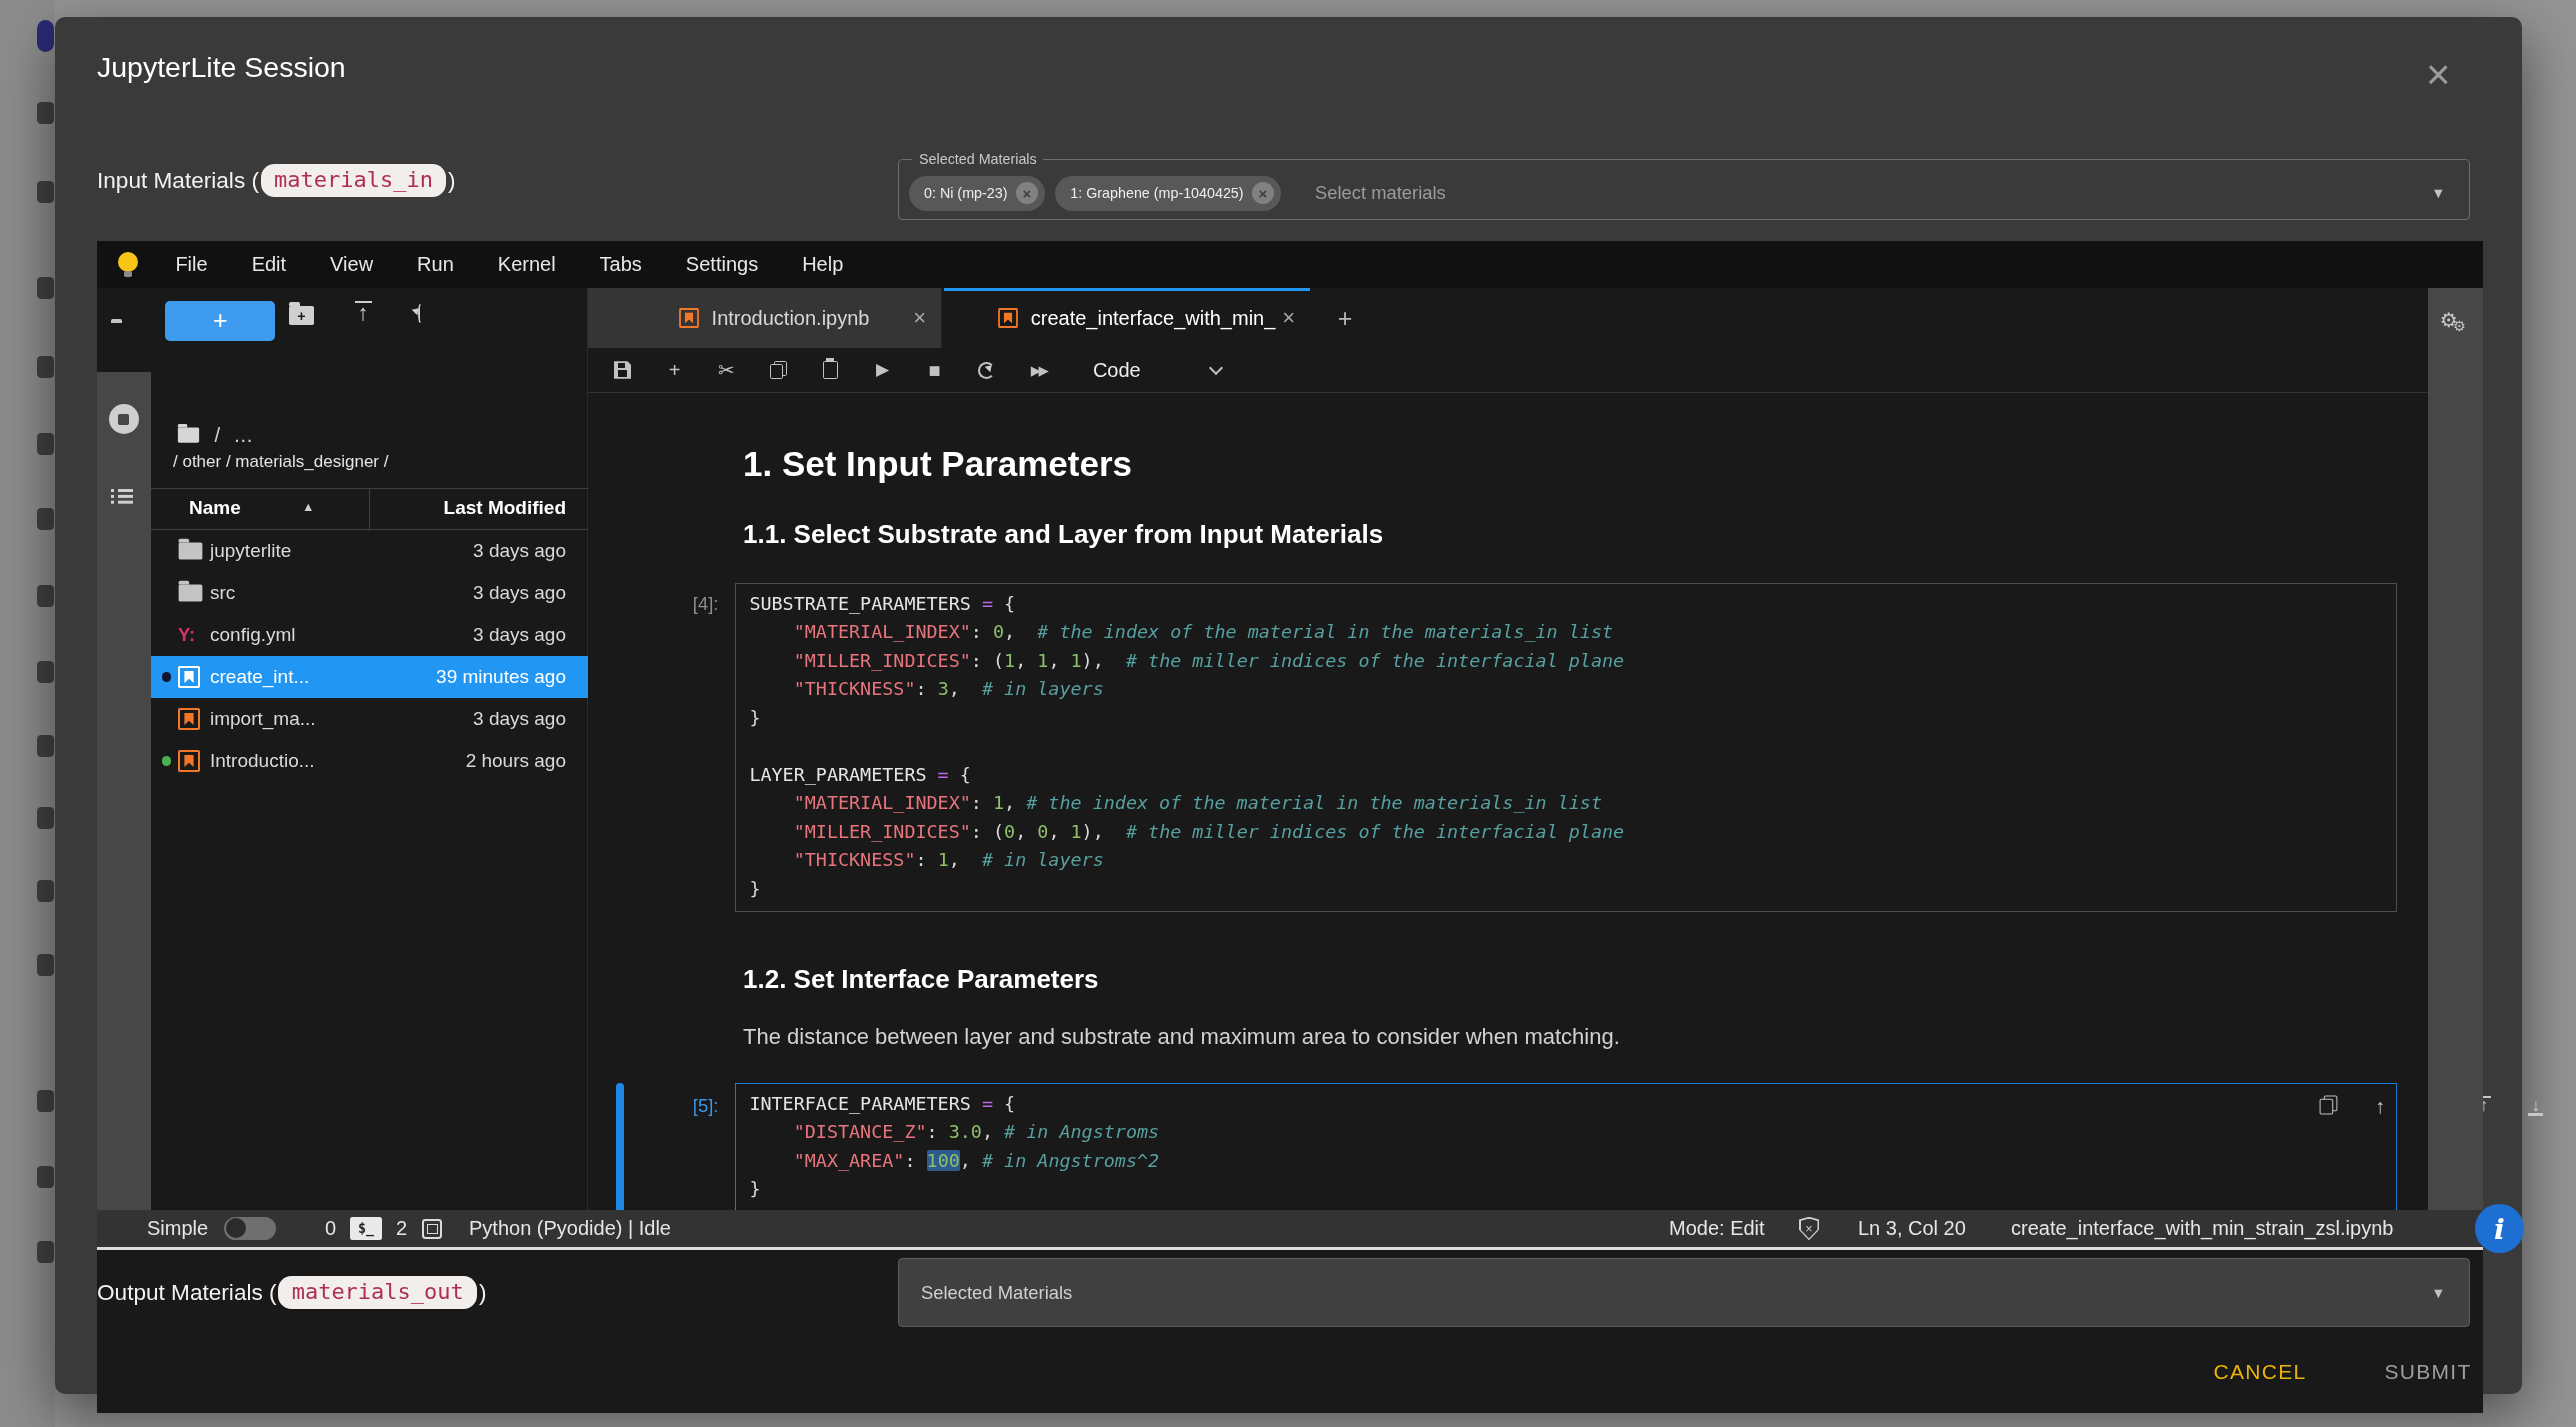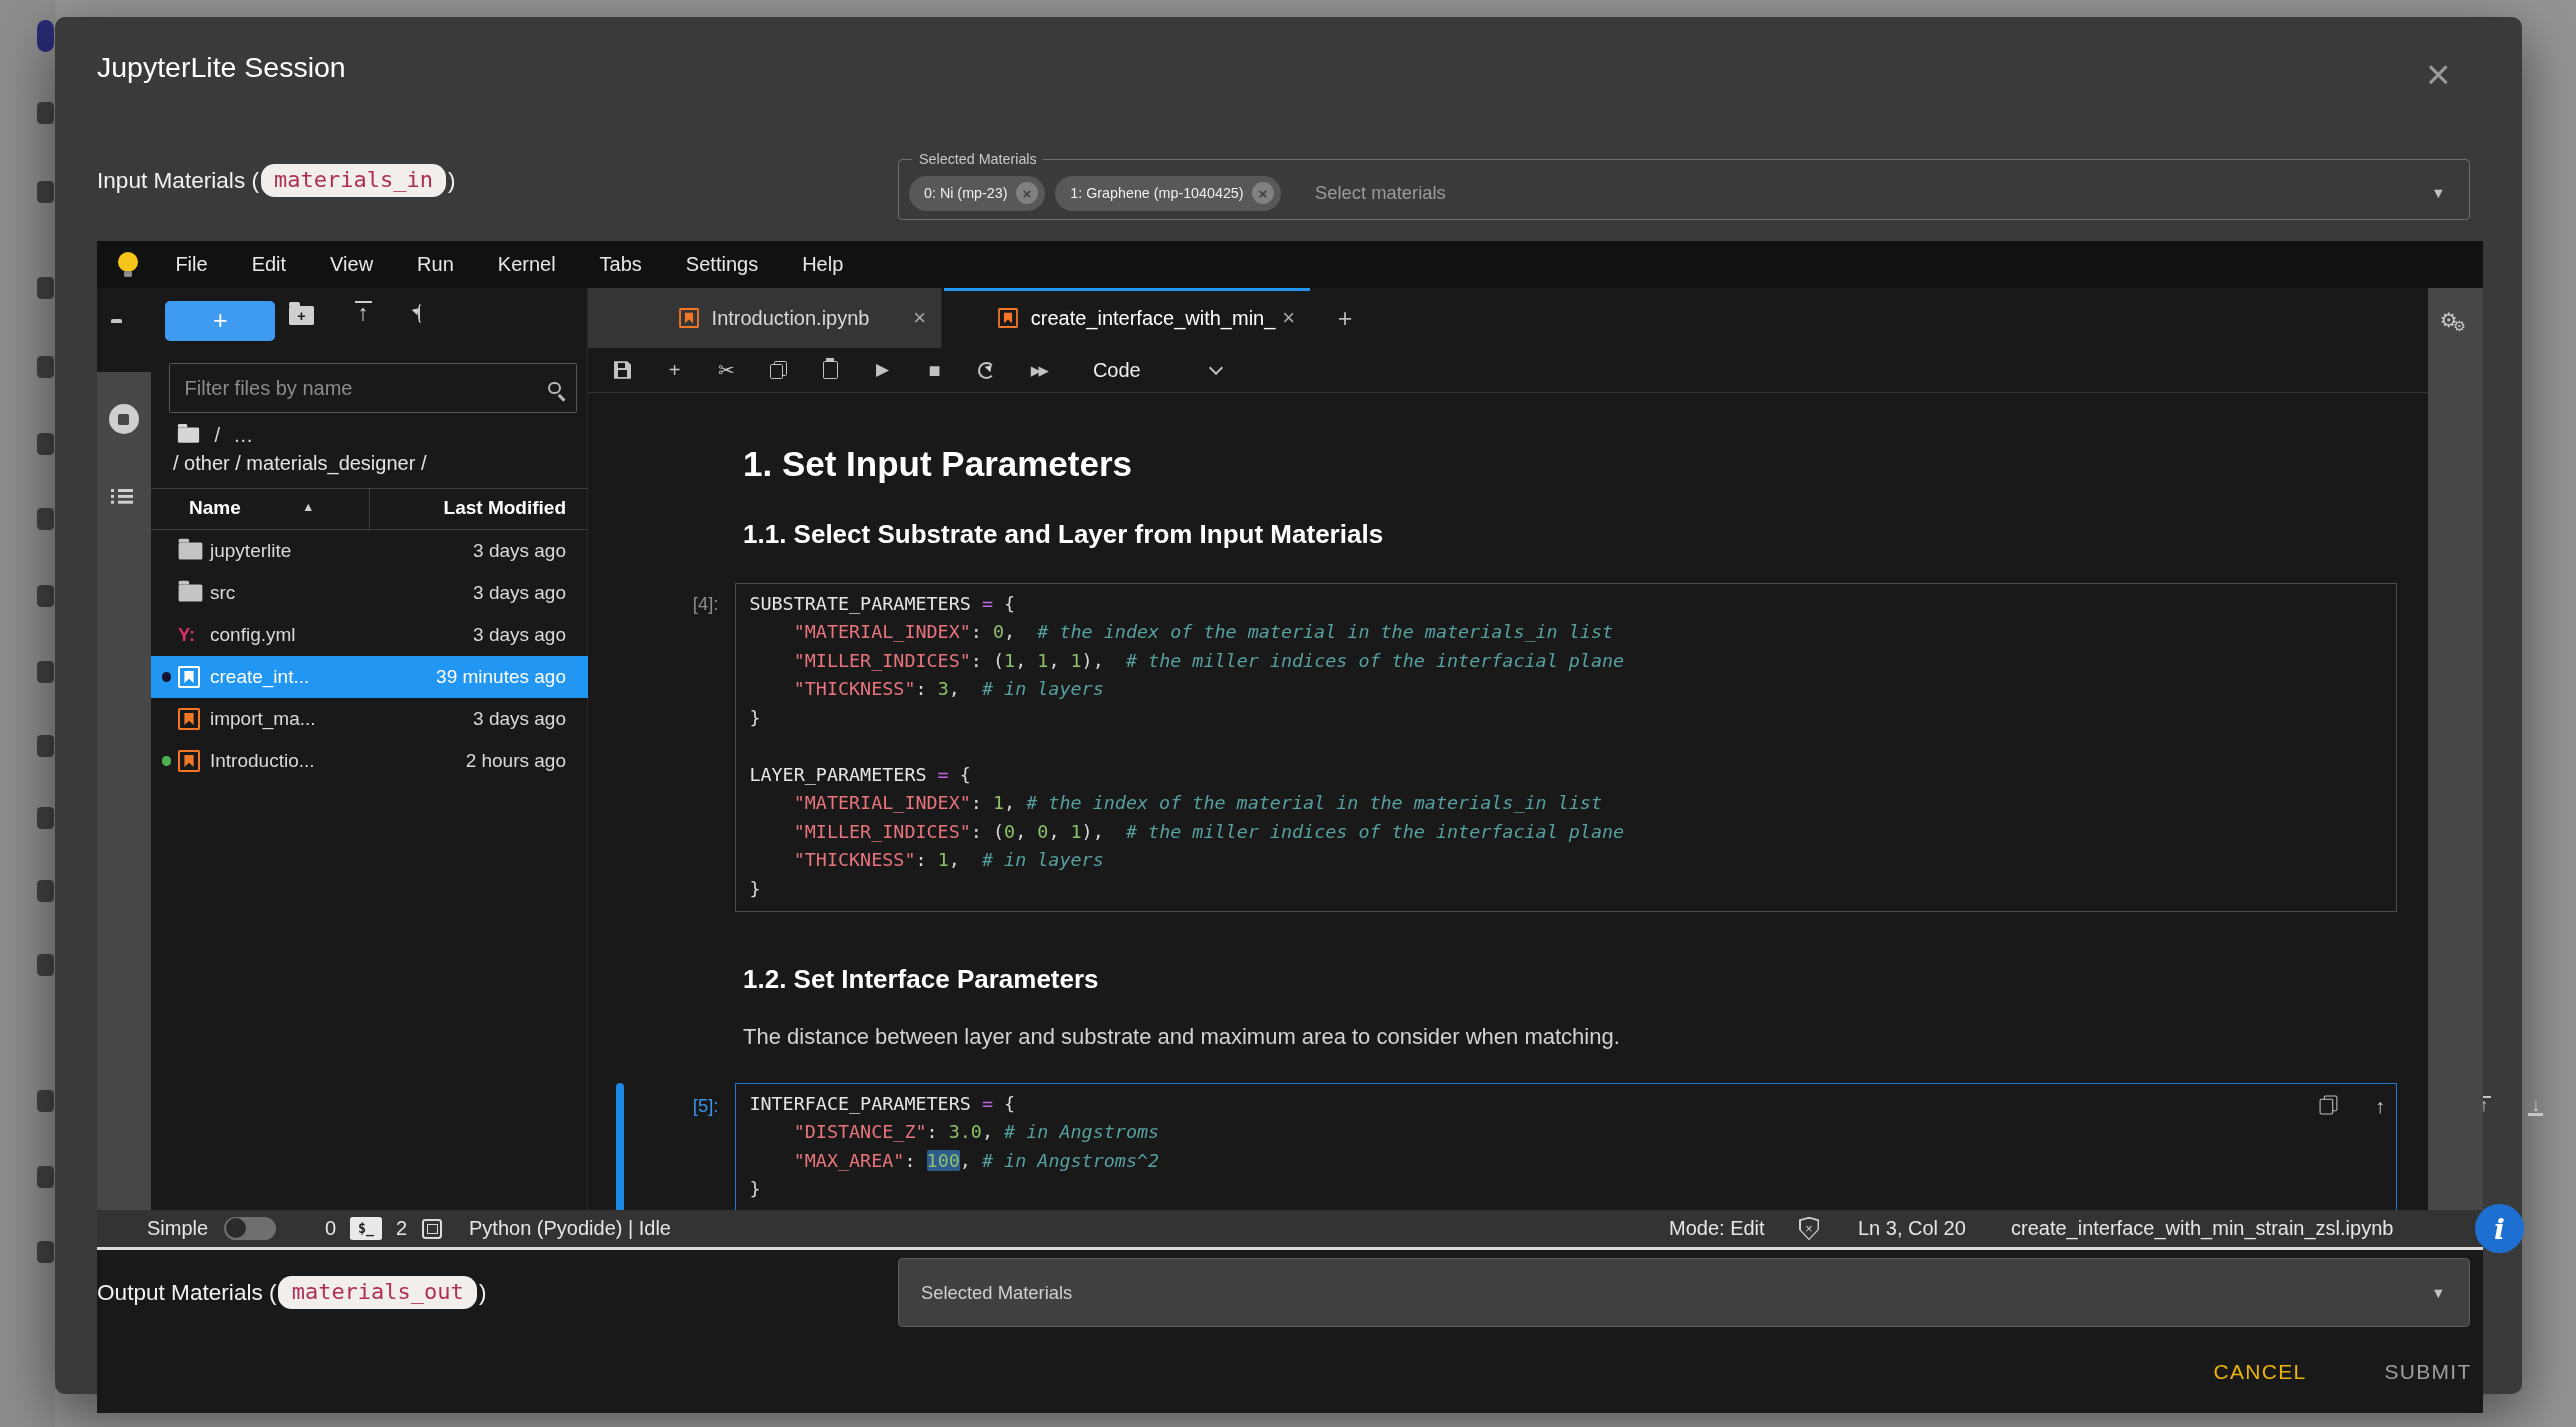--- a/index.html
+++ b/index.html
@@ -79,21 +79,21 @@
   .upload::after{content:"";position:absolute;left:1.7px;bottom:0;width:17px;height:2.5px;background:#cfcfcf;}
   .cyc{width:17px;height:17px;border:2.5px solid #cfcfcf;border-radius:50%;border-right-color:transparent;position:relative;}
   .cyc::after{content:"";position:absolute;right:-3.4px;top:-1.7px;border:4.2px solid transparent;border-left:6.7px solid #cfcfcf;transform:rotate(-45deg);}
   .filter{position:absolute;left:17.6px;top:75px;width:408px;height:50px;border:1.7px solid #585858;border-radius:1.7px;
           display:flex;align-items:center;padding:0 15px;}
   .filter .ph{font-size:20px;color:#8b8b8b;flex:1;}
   .mag{width:12.6px;height:12.6px;border:2.5px solid #b9b9b9;border-radius:50%;position:relative;}
   .mag::after{content:"";position:absolute;left:10px;top:10px;width:2.5px;height:7.5px;background:#b9b9b9;transform:rotate(-45deg);}
   .crumb{position:absolute;left:25px;top:136px;display:flex;align-items:center;gap:13.4px;color:#d9d9d9;font-size:20px;}
   .crumb .fold{transform:scale(.85);}
-  .path{position:absolute;left:22px;top:164px;font-size:20px;color:#e3e3e3;white-space:nowrap;}
+  .path{position:absolute;left:22px;top:164px;font-size:17px;color:#e3e3e3;white-space:nowrap;}
   .listhead{position:absolute;left:0;top:200px;width:437px;height:42px;border-top:0.8px solid #3f3f3f;border-bottom:0.8px solid #3f3f3f;
             font-size:19px;font-weight:bold;color:#fff;}
   .listhead .divider{position:absolute;left:218px;top:0;width:0.8px;height:42px;background:#3f3f3f;}
   .frow{position:absolute;left:0;width:437px;height:42px;display:flex;align-items:center;color:#dadada;font-size:19px;cursor:pointer;}
   .frow .dot{position:absolute;left:11px;width:9.2px;height:9.2px;border-radius:50%;}
   .frow .ico{position:absolute;left:27px;display:flex;}
   .frow .fname{position:absolute;left:59px;white-space:nowrap;}
   .frow .fdate{position:absolute;right:22px;white-space:nowrap;}
   .frow.sel{background:#2196f3;color:#fff;text-align:center;}
   .nb-ico{position:relative;width:22px;height:22px;border:2.5px solid #f37726;border-radius:1.7px;background:transparent;display:flex;justify-content:center;}
@@ -245,24 +245,20 @@
       </div>
 
       <div class="abs filepanel">
         <div class="newbtn">+</div>
         <div class="fp-ico" style="left:138px;">
             <span class="newfold">+</span>
           </div>
         <div class="fp-ico" style="left:202px;top:15px;"><span class="upload"><span class="arr">↑</span></span></div>
         <div class="fp-ico" style="left:267px;"><span class="cyc"></span></div>
 
-        <div class="filter">
-          <span class="ph">Filter files by name</span>
-          <span class="mag"></span>
-        </div>
 
         <div class="crumb">
           <span class="fold dim"></span>
           <span>/</span>
           <span>…</span>
         </div>
         <div class="path">/ other / materials_designer /</div>
 
         <div class="listhead">
           <span class="abs" style="left:38px;top:8.4px;">Name</span>

